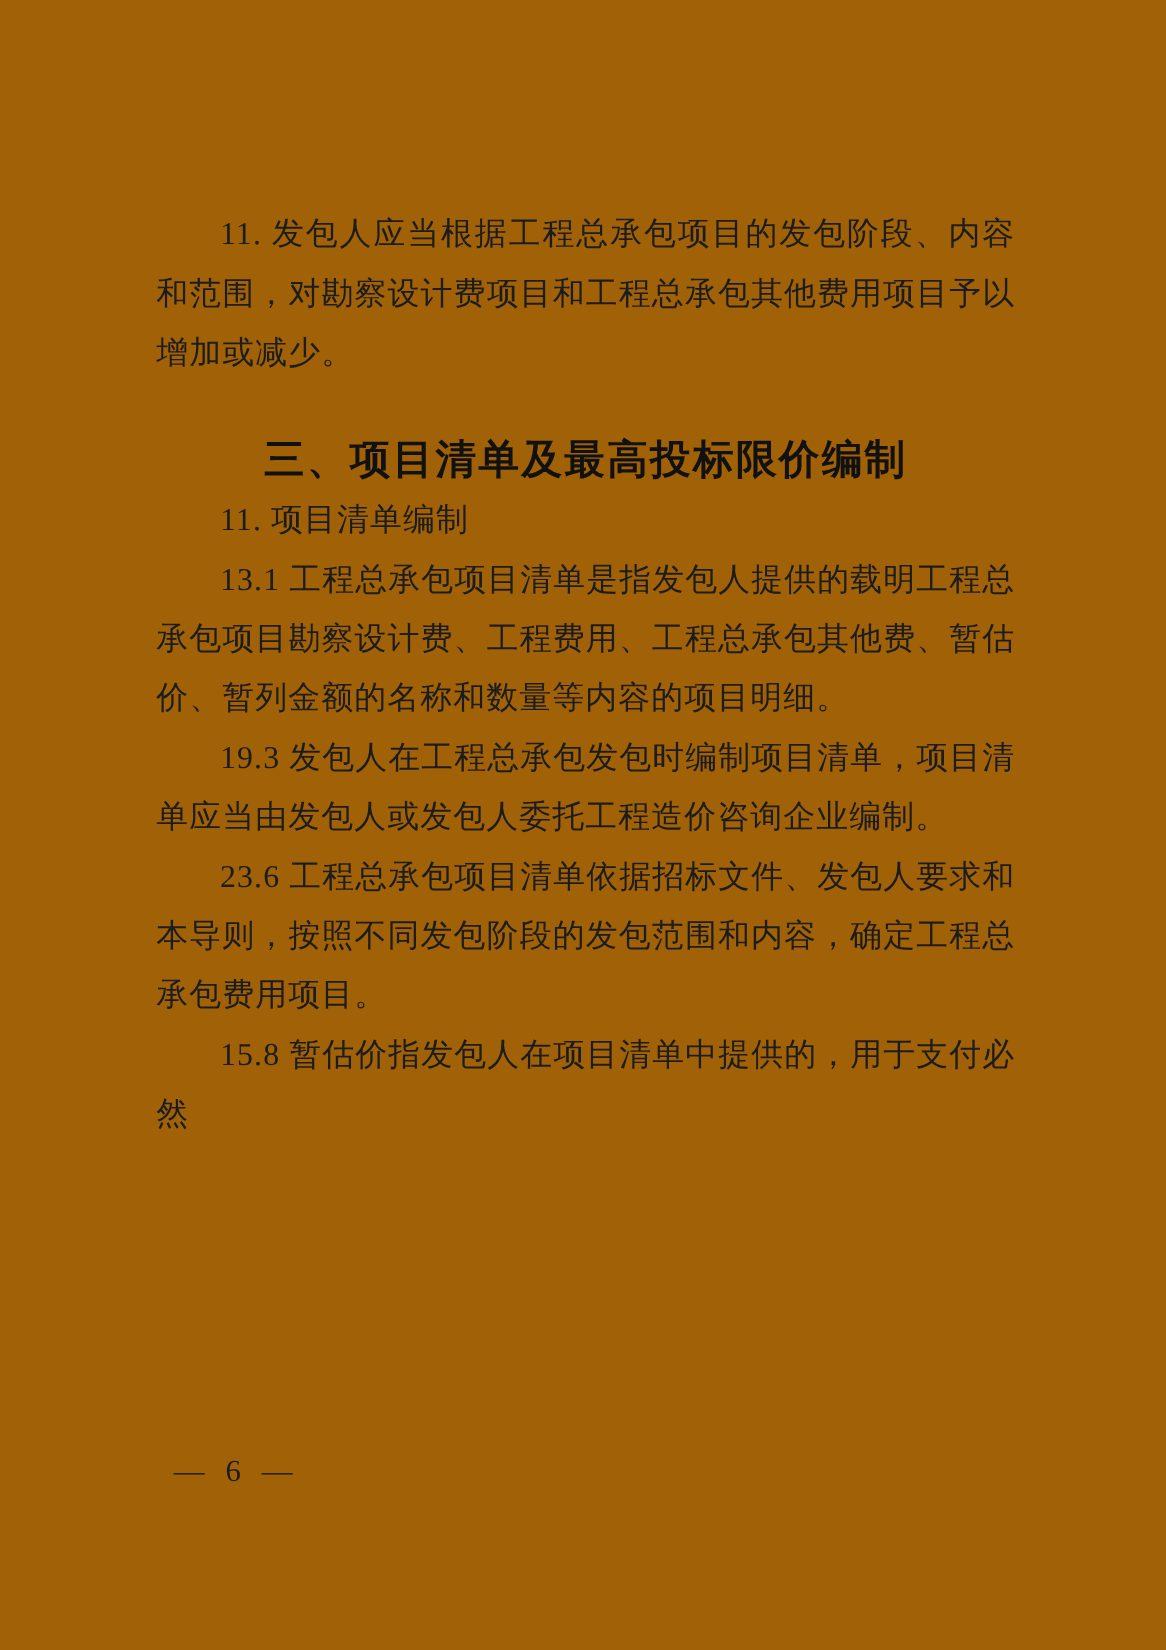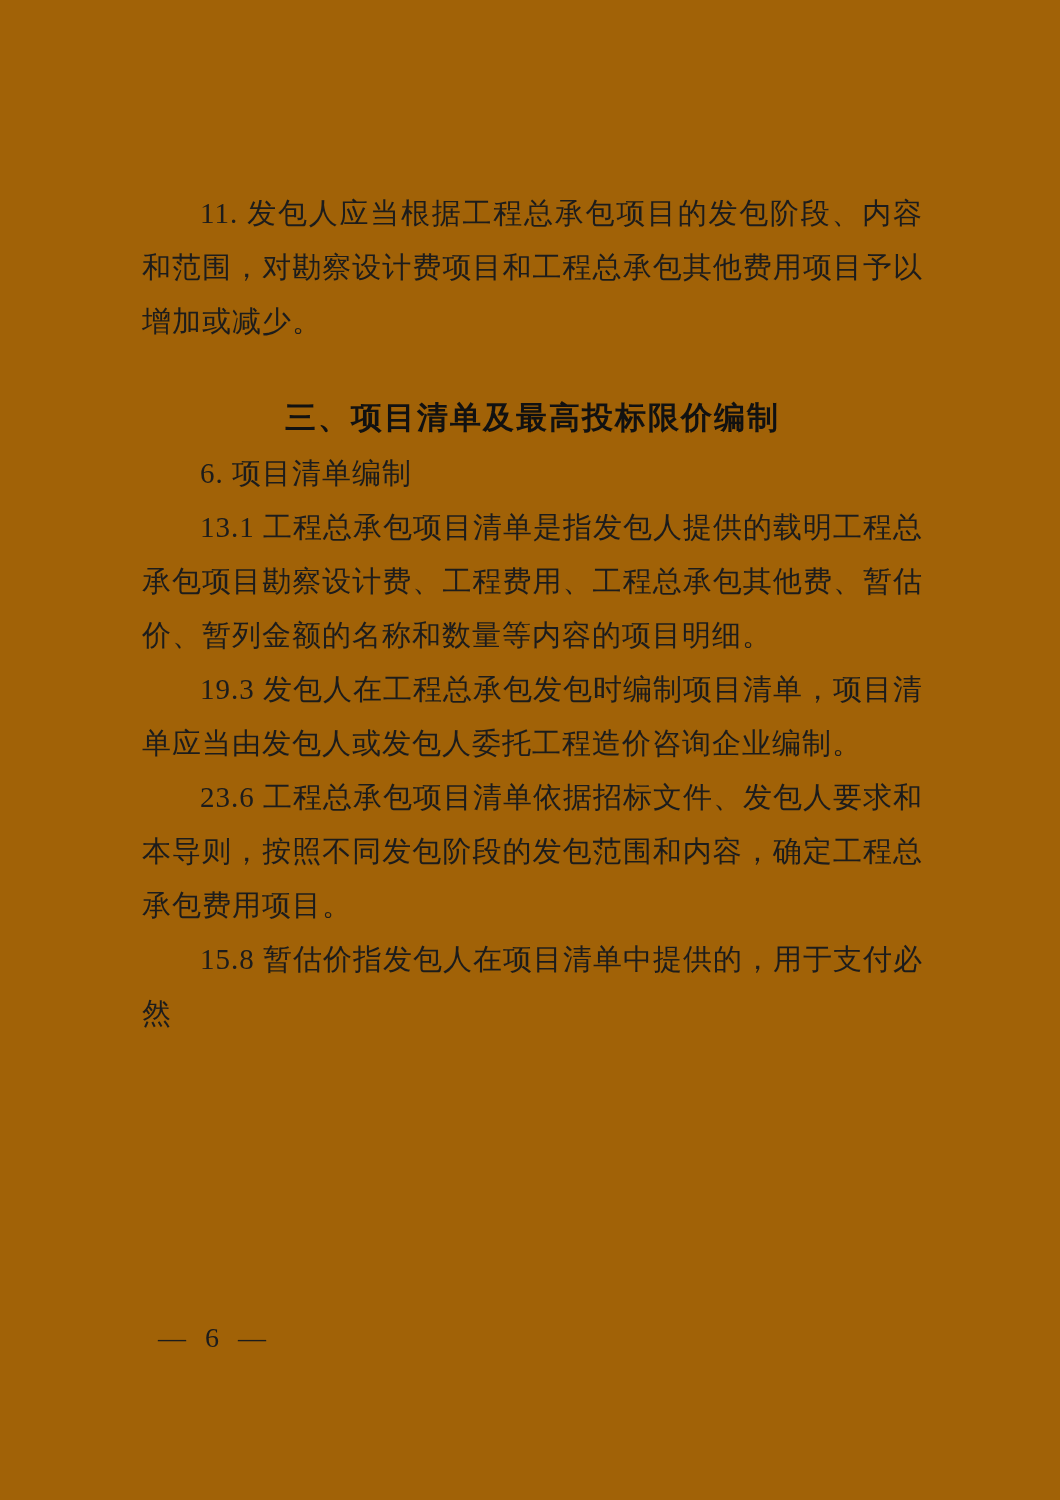--- a/index.html
+++ b/index.html
@@ -25,21 +25,21 @@
   .para {
     margin: 0;
     font-size: 29px;
     line-height: 54px;
     text-indent: 58px;
     text-align: justify;
     letter-spacing: 1px;
   }
   .heading {
     margin: 42px 0 0 0;
-    font-size: 31px;
+    font-size: 37px;
     line-height: 56px;
     text-align: center;
     font-family: "Liberation Sans", "DejaVu Sans", sans-serif;
     font-weight: bold;
     letter-spacing: 2px;
     color: #111111;
   }
   .footer {
     position: absolute;
     left: 158px;
@@ -50,20 +50,20 @@
     color: #1c1c1c;
   }
 </style>
 </head>
 <body>
 
 <div class="page">
   <div class="content">
     <p class="para">11. 发包人应当根据工程总承包项目的发包阶段、内容和范围，对勘察设计费项目和工程总承包其他费用项目予以增加或减少。</p>
     <h2 class="heading">三、项目清单及最高投标限价编制</h2>
-    <p class="para">6. 项目清单编制</p>
+    <p class="para">11. 项目清单编制</p>
     <p class="para">13.1 工程总承包项目清单是指发包人提供的载明工程总承包项目勘察设计费、工程费用、工程总承包其他费、暂估价、暂列金额的名称和数量等内容的项目明细。</p>
     <p class="para">19.3 发包人在工程总承包发包时编制项目清单，项目清单应当由发包人或发包人委托工程造价咨询企业编制。</p>
     <p class="para">23.6 工程总承包项目清单依据招标文件、发包人要求和本导则，按照不同发包阶段的发包范围和内容，确定工程总承包费用项目。</p>
     <p class="para">15.8 暂估价指发包人在项目清单中提供的，用于支付必然</p>
   </div>
   <div class="footer">— 6 —</div>
 </div>
 
 </body></html>

